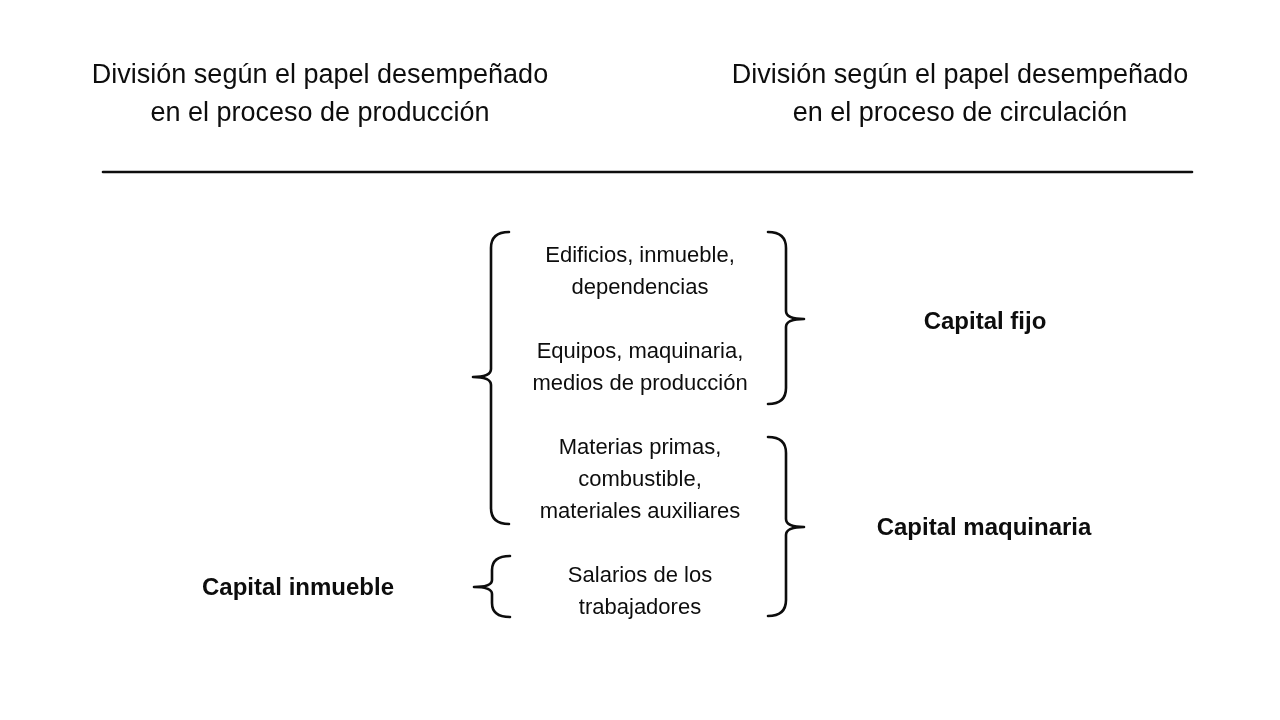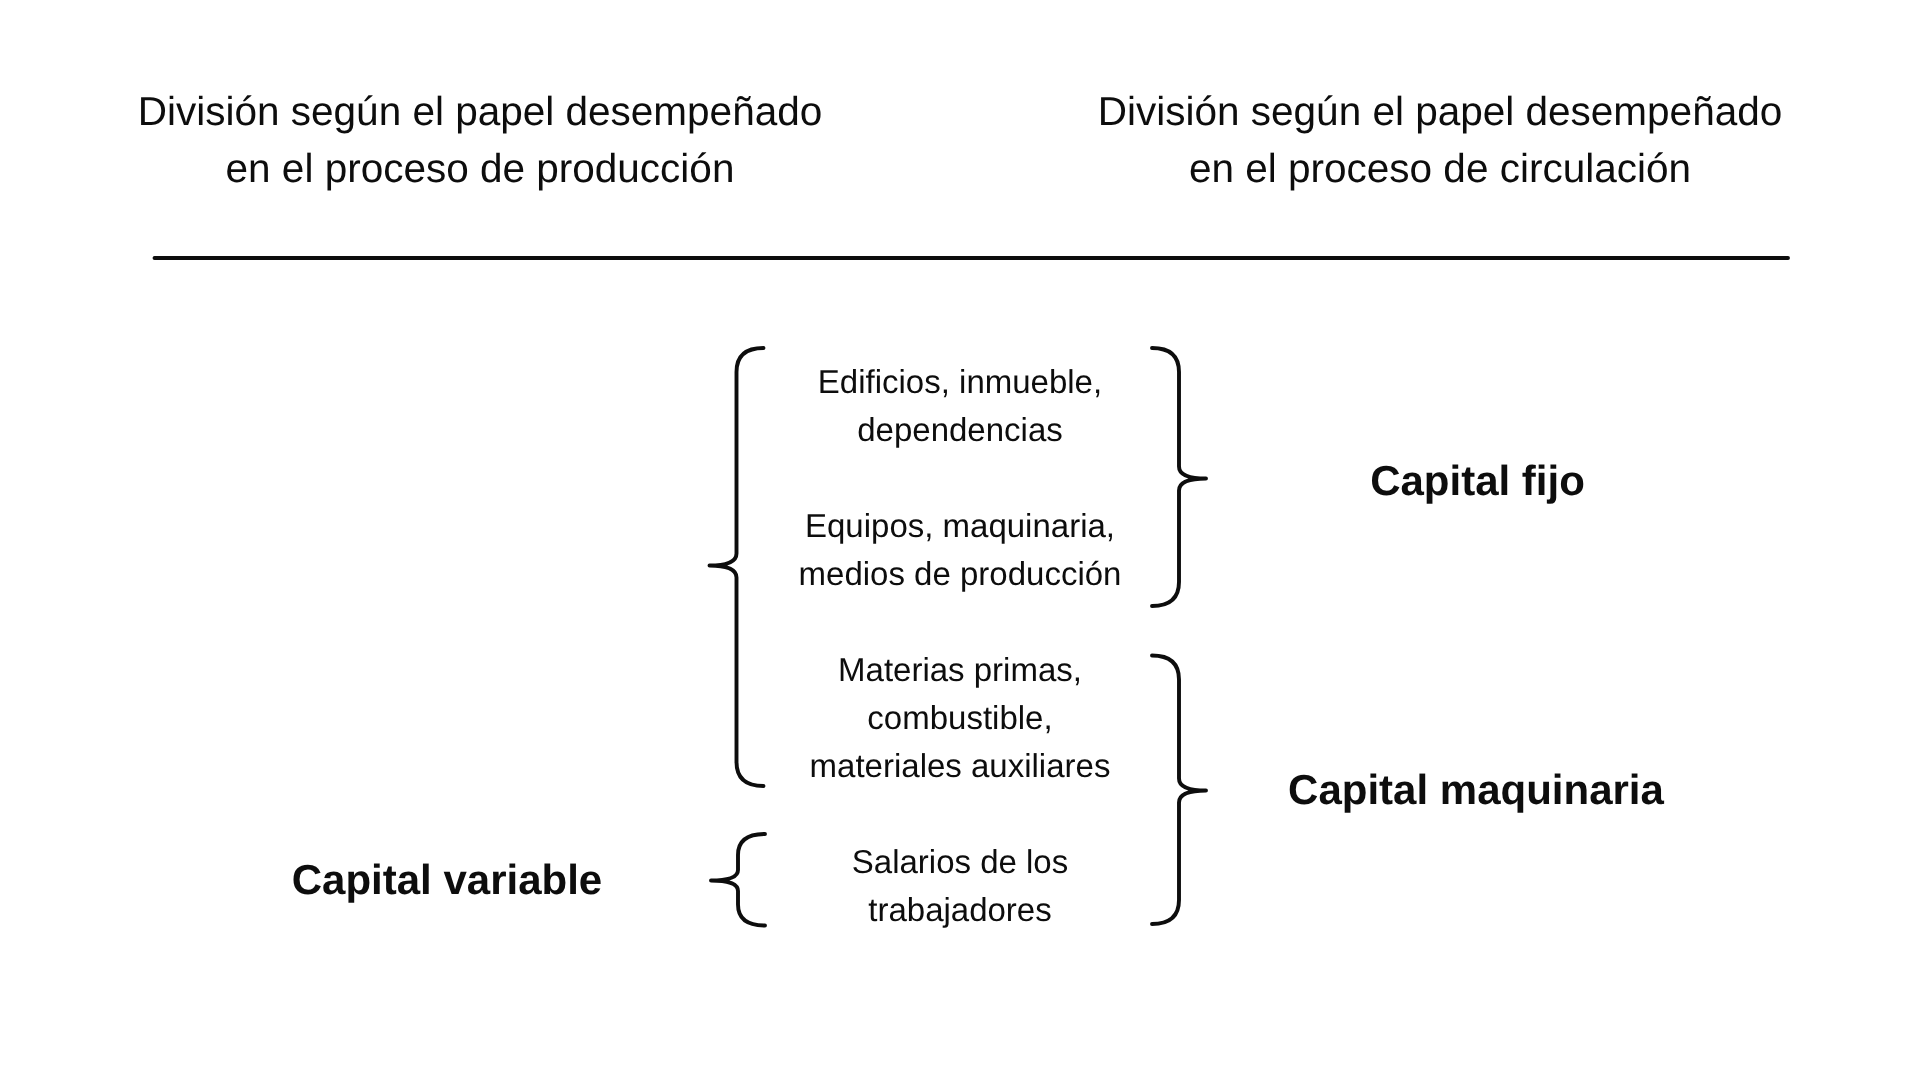--- a/index.html
+++ b/index.html
@@ -32,21 +32,21 @@
   .header {
     top: 55px;
     width: 560px;
     font-size: 27px;
     line-height: 38px;
     font-weight: 400;
   }
   .header-left  { left: 40px; }
   .header-right { left: 680px; }
   .cap-label {
-    font-size: 28px;
+    font-size: 24px;
     line-height: 38px;
     font-weight: 700;
   }
   .lbl-constante  { left: 140px; width: 322px; top: 361px; }
   .lbl-variable   { left: 138px; width: 320px; top: 568px; }
   .lbl-fijo       { left: 825px; width: 320px; top: 302px; }
   .lbl-circulante { left: 824px; width: 320px; top: 508px; }
   .item {
     left: 490px;
     width: 300px;
@@ -70,21 +70,21 @@
     <path d="M 510 556 Q 492 556 492 570 L 492 580 Q 492 587 474 587 Q 492 587 492 594 L 492 603 Q 492 617 510 617"></path>
     <path d="M 768 232 Q 786 232 786 248 L 786 311 Q 786 319 804 319 Q 786 319 786 327 L 786 388 Q 786 404 768 404"></path>
     <path d="M 768 437 Q 786 437 786 453 L 786 519 Q 786 527 804 527 Q 786 527 786 535 L 786 600 Q 786 616 768 616"></path>
   </svg>
 
   <div class="txt header header-left">División según el papel desempeñado
 en el proceso de producción</div>
   <div class="txt header header-right">División según el papel desempeñado
 en el proceso de circulación</div>
 
-  <div class="txt cap-label lbl-variable">Capital variable</div>
+  <div class="txt cap-label lbl-variable">Capital inmueble</div>
   <div class="txt cap-label lbl-fijo">Capital fijo</div>
   <div class="txt cap-label lbl-circulante">Capital maquinaria</div>
 
   <div class="txt item item-equipos">Equipos, maquinaria,
 medios de producción</div>
   <div class="txt item item-edificios">Edificios, inmueble,
 dependencias</div>
   <div class="txt item item-materias">Materias primas,
 combustible,
 materiales auxiliares</div>

